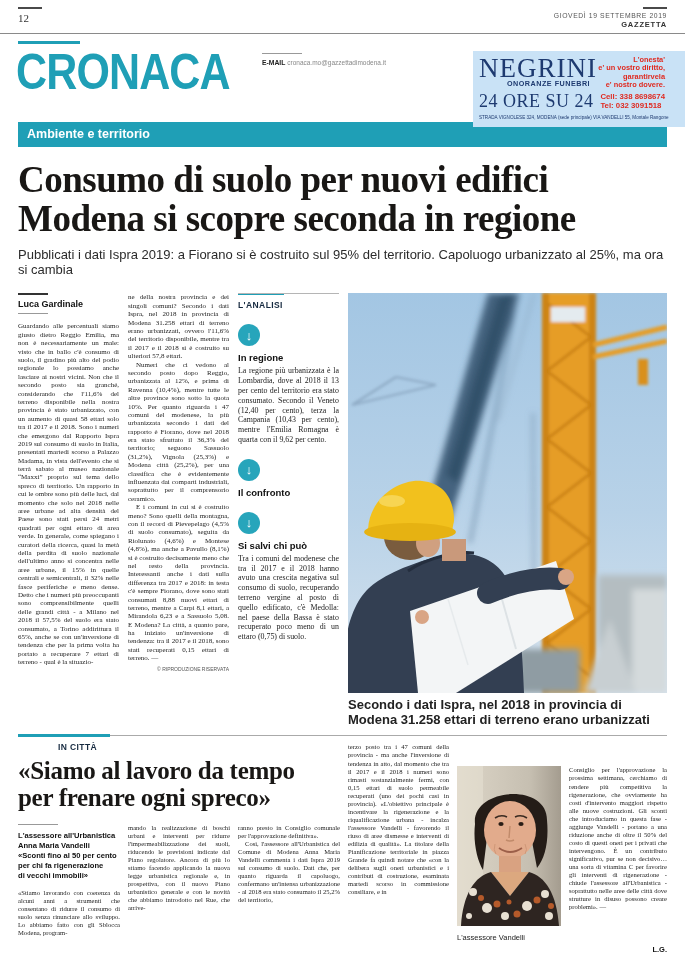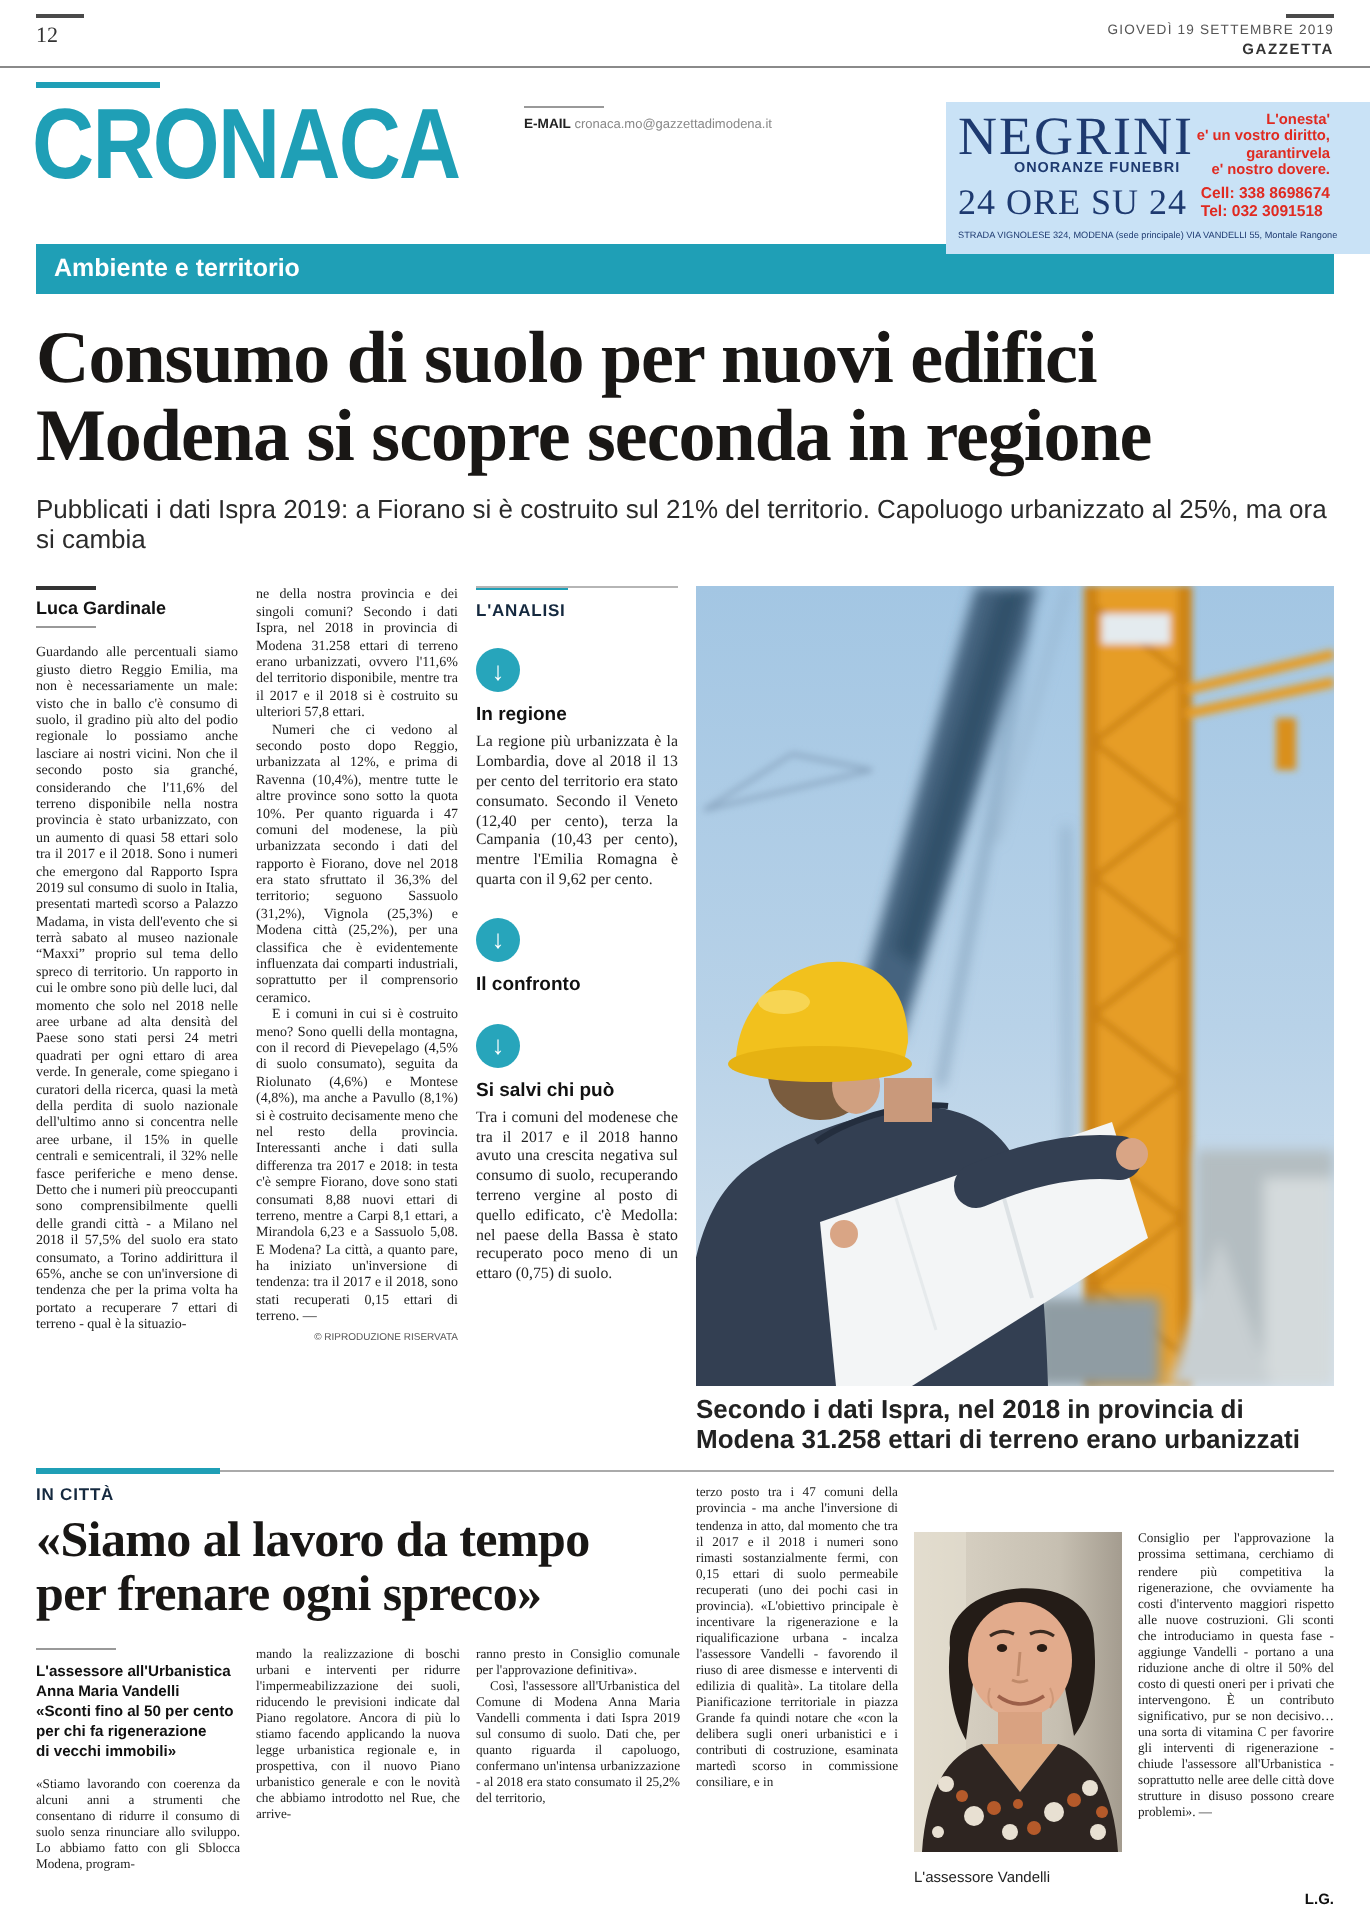--- a/index.html
+++ b/index.html
@@ -80,21 +80,21 @@
   
   .photo-fig { width:319px; }
   .photo-fig svg { display:block; }
   .photo-caption { font-size:13px; font-weight:bold; color:#222; margin-top:4px; }
 
   
   .city-sep { position:relative; margin:10px 18px 0 18px; border-top:1px solid #aaa; }
   .city-sep::before { content:""; position:absolute; left:0; top:-2px; width:92px; height:3px; background:#1f9fb6; }
   .city { display:flex; gap:8px; margin:6px 18px 0 18px; height:212px; }
   .city-left { width:322px; }
-  .city-label { font-size:8.5px; font-weight:bold; color:#15293f; letter-spacing:.4px; }
+  .city-label { font-size:8.5px; font-weight:bold; color:#15293f; letter-spacing:.4px;margin-left:40px; }
   .city-headline { font-family:"Liberation Serif", serif; font-weight:bold; font-size:25px;
                    line-height:1.07; color:#191715; margin-top:6px; letter-spacing:-.3px; }
   .city-cols { display:flex; gap:8px; margin-top:12px; height:118px; overflow:hidden; }
   .city-cols .ccol { flex:1; overflow:hidden; }
   .city-body { font-family:"Liberation Serif", serif; font-size:6.6px; line-height:1.22;
                text-align:justify; color:#1c1c1c; }
   .city-body p.ind { text-indent:7px; }
   .intro { font-size:7.6px; font-weight:bold; line-height:1.32; color:#111; white-space:pre-line; margin:6px 0 8px 0; }
   .city-tall { width:101px; overflow:hidden; padding-top:1px; }
   .vandelli-fig { width:104px; padding-top:24px; }
@@ -148,21 +148,21 @@
       <div class="ad-address">STRADA VIGNOLESE 324, MODENA (sede principale)   VIA VANDELLI 55, Montale Rangone</div>
     </div>
   </div>
 
   <div class="section-bar">Ambiente e territorio</div>
 
   <h1 class="headline">
     <span>Consumo di suolo per nuovi edifici</span><br>
     <span>Modena si scopre seconda in regione</span>
   </h1>
-  <div class="standfirst">Pubblicati i dati Ispra 2019: a Fiorano si è costruito sul 21% del territorio. Capoluogo urbanizzato al 25%, ma ora si cambia</div>
+  <div class="standfirst">Pubblicati i dati Ispra 2019: a Fiorano si è costruito sul 95% del territorio. Capoluogo urbanizzato al 25%, ma ora si cambia</div>
 
   <div class="main-grid">
 
     <div class="tcol">
       <div class="byline-rule-top"></div>
       <div class="byline">Luca Gardinale</div>
       <div class="byline-rule-bot"></div>
       <div class="body-text">
         <p>Guardando alle percentuali siamo giusto dietro Reggio Emilia, ma non è necessariamente un male: visto che in ballo c'è consumo di suolo, il gradino più alto del podio regionale lo possiamo anche lasciare ai nostri vicini. Non che il secondo posto sia granché, considerando che l'11,6% del terreno disponibile nella nostra provincia è stato urbanizzato, con un aumento di quasi 58 ettari solo tra il 2017 e il 2018. Sono i numeri che emergono dal Rapporto Ispra 2019 sul consumo di suolo in Italia, presentati martedì scorso a Palazzo Madama, in vista dell'evento che si terrà sabato al museo nazionale “Maxxi” proprio sul tema dello spreco di territorio. Un rapporto in cui le ombre sono più delle luci, dal momento che solo nel 2018 nelle aree urbane ad alta densità del Paese sono stati persi 24 metri quadrati per ogni ettaro di area verde. In generale, come spiegano i curatori della ricerca, quasi la metà della perdita di suolo nazionale dell'ultimo anno si concentra nelle aree urbane, il 15% in quelle centrali e semicentrali, il 32% nelle fasce periferiche e meno dense. Detto che i numeri più preoccupanti sono comprensibilmente quelli delle grandi città - a Milano nel 2018 il 57,5% del suolo era stato consumato, a Torino addirittura il 65%, anche se con un'inversione di tendenza che per la prima volta ha portato a recuperare 7 ettari di terreno - qual è la situazio-</p>
       </div>

